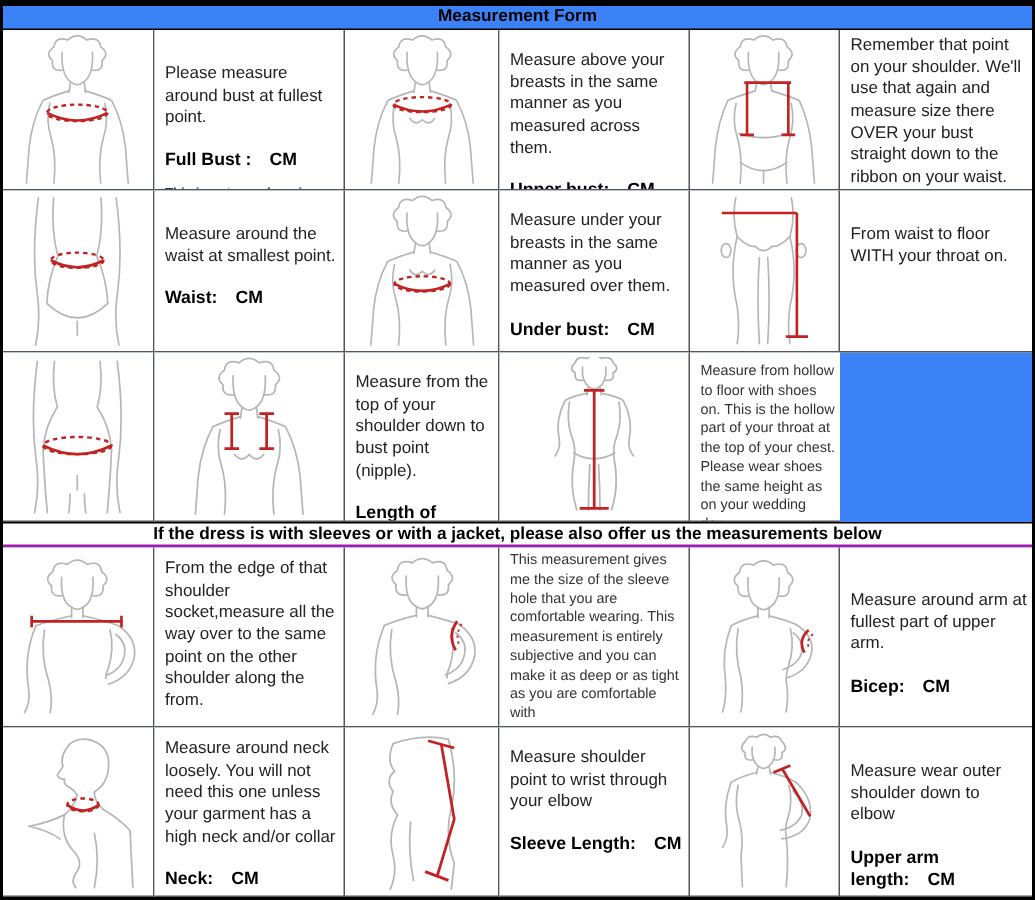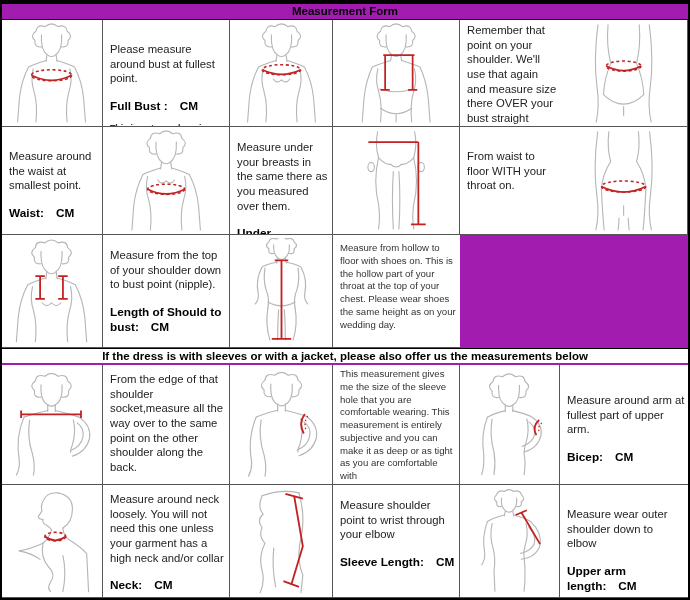--- a/index.html
+++ b/index.html
@@ -1,16 +1,16 @@
 <!DOCTYPE html>
 <html><head>
 <meta charset="utf-8">
 <style>
   html,body{margin:0;padding:0;background:#e8e8e8;font-family:"Liberation Sans",sans-serif;}
-  .sheet{width:690px;height:600px;box-sizing:border-box;background:#a21caf;
+  .sheet{width:690px;height:600px;box-sizing:border-box;background:#3b82f6;
          border:2px solid #000;border-top:4px solid #000;}
   .title{height:15px;line-height:15px;text-align:center;font-weight:bold;
          font-size:11.5px;color:#000;border-bottom:1px solid #000;}
   .grid{display:grid;height:578px;
         grid-template-columns:101px 127px 103px 127px 100px 1fr;
         grid-template-rows:107px 108px 113px 17px 120px 1fr;}
   .cell{border-right:1px solid #555;border-bottom:1px solid #555;
         overflow:hidden;box-sizing:border-box;background:#fff;}
   .c6{border-right:none;}
   .fig{display:flex;align-items:center;justify-content:center;padding:1px;}
@@ -68,20 +68,24 @@
         <path class="sk" d="M45,35 L44,42 M55,35 L56,42"></path>
         <path class="sk" d="M44,41 Q31,45 25,48 Q17,63 15,82 L13,108"></path>
         <path class="sk" d="M56,41 Q69,45 75,48 Q83,63 85,82 L87,108"></path>
         <path class="sk" d="M30,50 Q27,63 31,75 Q35,89 33,108"></path>
         <path class="sk" d="M70,50 Q73,63 69,75 Q65,89 67,108"></path>
         <path class="sk" d="M41,61 Q45,67 50,62 Q55,67 59,61"></path>
         <ellipse class="rdd" cx="50" cy="51" rx="21" ry="5.5"></ellipse>
         <path class="rd" d="M29,51 Q50,61 71,51"></path>
       </svg>
     </div>
+    <div class="cell text pt2">
+      <p class="desc">Measure above your breasts in the same manner as you measured across them.</p>
+      <p class="lab"><span>Upper bust:</span><span class="mu">CM</span></p>
+    </div>
 
     <div class="cell fig">
       <svg viewBox="0 0 100 110">
         <path class="sk" d="M39,26 Q31,27 32,19 Q26,14 33,9 Q34,1 43,4 Q50,-2 57,4 Q66,1 67,9 Q74,14 68,19 Q69,27 61,26"></path>
         <path class="sk" d="M39,13 Q38,30 46,35 Q50,38 54,35 Q62,30 61,13"></path>
         <path class="sk" d="M45,35 L44,41 M55,35 L56,41"></path>
         <path class="sk" d="M44,41 Q31,45 24,48 Q17,63 15,82 L13,108"></path>
         <path class="sk" d="M56,41 Q69,45 76,48 Q83,63 85,82 L87,108"></path>
         <path class="sk" d="M30,50 Q27,63 31,75 Q35,89 33,108"></path>
         <path class="sk" d="M70,50 Q73,63 69,75 Q65,89 67,108"></path>
@@ -120,21 +124,21 @@
         <path class="sk" d="M44,41 Q31,45 25,48 Q17,63 15,82 L13,108"></path>
         <path class="sk" d="M56,41 Q69,45 75,48 Q83,63 85,82 L87,108"></path>
         <path class="sk" d="M30,50 Q27,63 31,75 Q35,89 33,108"></path>
         <path class="sk" d="M70,50 Q73,63 69,75 Q65,89 67,108"></path>
         <path class="sk" d="M41,54 Q45,60 50,55 Q55,60 59,54"></path>
         <ellipse class="rdd" cx="50" cy="64" rx="20" ry="5.5"></ellipse>
         <path class="rd" d="M30,64 Q50,74 70,64"></path>
       </svg>
     </div>
     <div class="cell text pt2">
-      <p class="desc">Measure under your breasts in the same there as you measured over them.</p>
+      <p class="desc">Measure under your breasts in the same manner as you measured over them.</p>
       <p class="lab"><span>Under bust:</span><span class="mu">CM</span></p>
     </div>
 
     <div class="cell fig">
       <svg viewBox="0 0 100 110">
         <path class="sk" d="M30,2 Q27,16 31,30 Q25,55 31,80 Q33,95 31,107"></path>
         <path class="sk" d="M70,2 Q73,16 69,30 Q75,55 69,80 Q67,95 69,107"></path>
         <path class="sk" d="M44,37 Q50,43 56,37"></path>
         <path class="sk" d="M31,30 Q39,38 44,37 M69,30 Q61,38 56,37"></path>
         <path class="sk" d="M47,45 Q45,75 47,107 M53,45 Q55,75 53,107"></path>
@@ -208,21 +212,21 @@
         <path class="sk" d="M46,40 Q32,43 21,47 M54,40 Q68,43 79,47"></path>
         <path class="sk" d="M21,47 Q12,68 16,92 Q17,101 13,108"></path>
         <path class="sk" d="M27,50 Q24,68 30,86 Q33,98 31,108"></path>
         <path class="sk" d="M79,47 Q92,56 90,69 Q87,83 72,88"></path>
         <path class="sk" d="M77,53 Q85,59 83,68 Q81,78 70,82"></path>
         <path class="sk" d="M73,50 Q76,63 72,76 Q70,80 70,84"></path>
         <path class="rd" d="M18,44 L81,44 M18,40 L18,48 M81,40 L81,48"></path>
       </svg>
     </div>
     <div class="cell text pt1">
-      <p class="desc">From the edge of that shoulder socket,measure all the way over to the same point on the other shoulder along the back.</p>
+      <p class="desc">From the edge of that shoulder socket,measure all the way over to the same point on the other shoulder along the from.</p>
 
     </div>
 
     <div class="cell fig">
       <svg viewBox="0 0 100 110">
         <path class="sk" d="M39,26 Q31,27 32,19 Q26,14 33,9 Q34,1 43,4 Q50,-2 57,4 Q66,1 67,9 Q74,14 68,19 Q69,27 61,26"></path>
         <path class="sk" d="M39,13 Q38,30 46,34 Q50,37 54,34 Q62,30 61,13"></path>
         <path class="sk" d="M46,34 L46,41 M54,34 L54,41"></path>
         <path class="sk" d="M46,40 Q33,43 24,47 M54,40 Q66,43 75,46"></path>
         <path class="sk" d="M24,47 Q15,68 19,92 Q20,101 16,108"></path>

